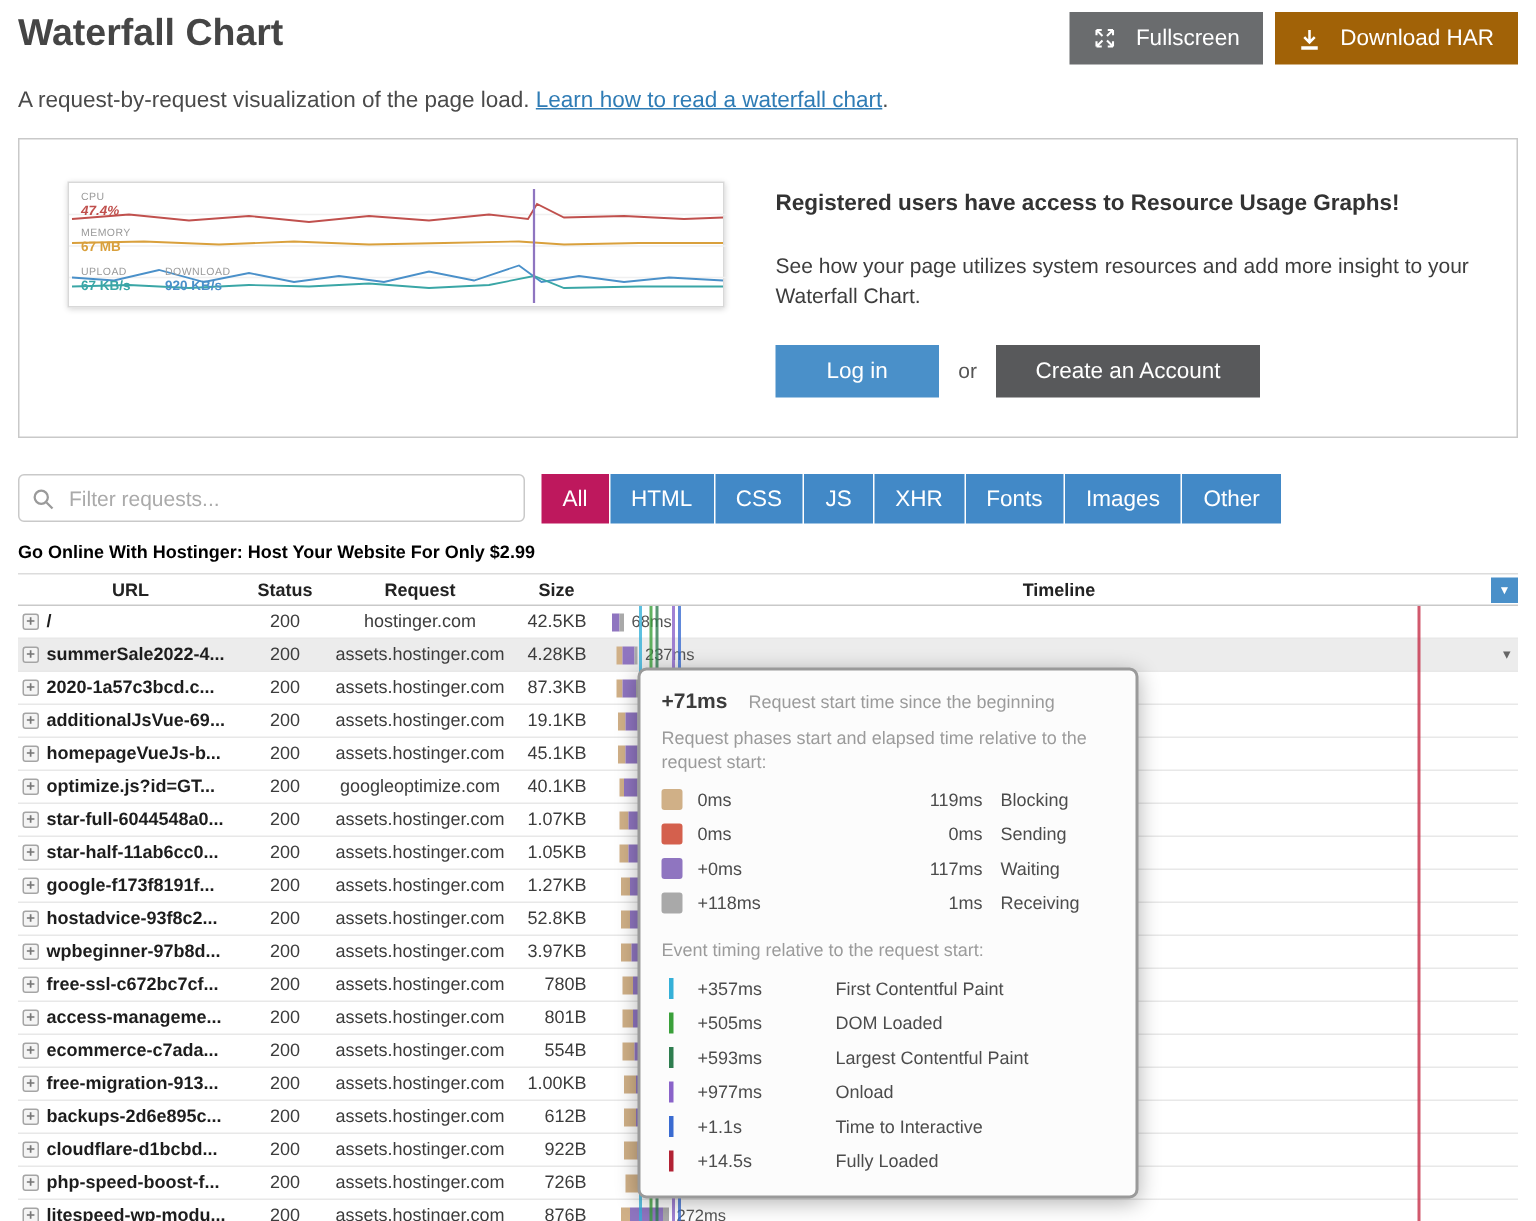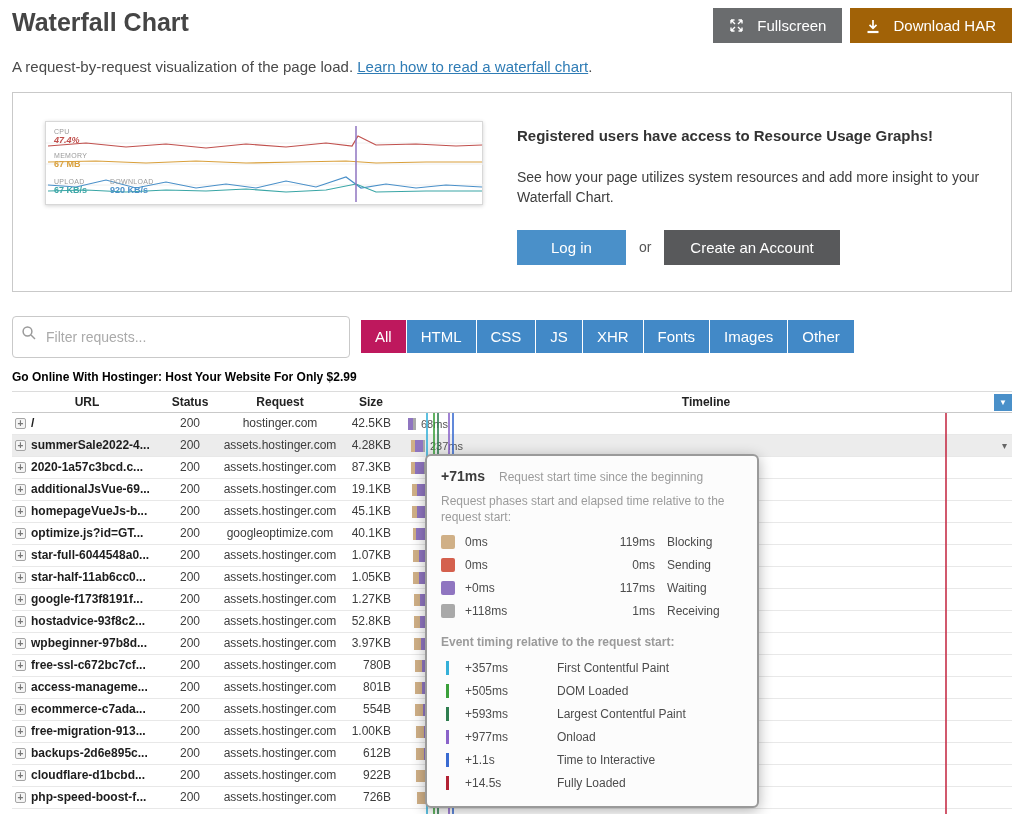--- a/index.html
+++ b/index.html
@@ -30,21 +30,21 @@
   .promo-heading { font-size:15px; font-weight:bold; color:#333; }
   .promo-body { font-size:14px; color:#3d3d3d; margin-top:23px; line-height:1.45; max-width:470px; }
   .promo-actions { display:flex; align-items:center; gap:13px; margin-top:22px; }
   .btn-login { background:#4a90c9; padding:9px 34px; }
   .btn-create { background:#58595b; padding:9px 26px; }
   .or-text { font-size:14px; color:#555; }
 
   
   .filterbar { display:flex; align-items:center; margin-top:24px; }
   .search-wrap { position:relative; width:338px; flex:none; }
-  .search-wrap input { width:100%; height:42px; border:1px solid #c9c9c9; border-radius:4px; padding:0 10px 0 33px; font-size:14px; color:#333; font-family:inherit; outline:none; }
+  .search-wrap input { width:100%; height:32px; border:1px solid #c9c9c9; border-radius:4px; padding:0 10px 0 33px; font-size:14px; color:#333; font-family:inherit; outline:none; }
   .search-wrap input::placeholder { color:#aaa; }
   .search-icon { position:absolute; left:9px; top:9px; }
   .tabs { display:flex; margin-left:10px; }
   .tab { background:#4289c7; color:#fff; font-size:15px; padding:8px 14px; border:none; margin-left:1px; cursor:pointer; font-family:inherit; }
   .tab.active { background:#be185d; }
 
   .ad-line { margin-top:12px; font-size:12px; font-weight:bold; color:#000; }
 
   
   .table { margin-top:7px; }
@@ -71,21 +71,21 @@
   .vline { position:absolute; top:0; bottom:0; width:2px; opacity:.8; }
 
   
   .tooltip { position:absolute; left:413px; top:41px; width:334px; z-index:10; background:#fcfcfc;
              border:2px solid #9a9a9a; border-radius:6px; box-shadow:0 3px 14px rgba(0,0,0,.3);
              padding:12px 14px; font-size:12px; }
   .tip-head { display:flex; align-items:baseline; gap:14px; margin-bottom:9px; }
   .tip-start { font-size:14px; font-weight:bold; color:#3c3c3c;text-align:right; }
   .tip-caption { color:#9b9b9b; }
   .tip-section { color:#9b9b9b; line-height:1.35; margin:6px 0; }
-  .tip-section.ev { margin-top:11px;font-weight:bold; }
+  .tip-section.ev { margin-top:11px; }
   .phase-row { display:grid; grid-template-columns:24px 60px 134px 84px; align-items:center; height:23px; color:#4c4c4c; }
   .phase-swatch { width:14px; height:14px; border-radius:2px; }
   .phase-elapsed { text-align:right; padding-right:4px; }
   .phase-name { padding-left:8px; }
   .event-row { display:grid; grid-template-columns:24px 92px 1fr; align-items:center; height:23px; color:#4c4c4c; }
   .event-swatch { width:3px; height:14px; margin-left:5px; }
 </style>
 </head>
 <body>
 

